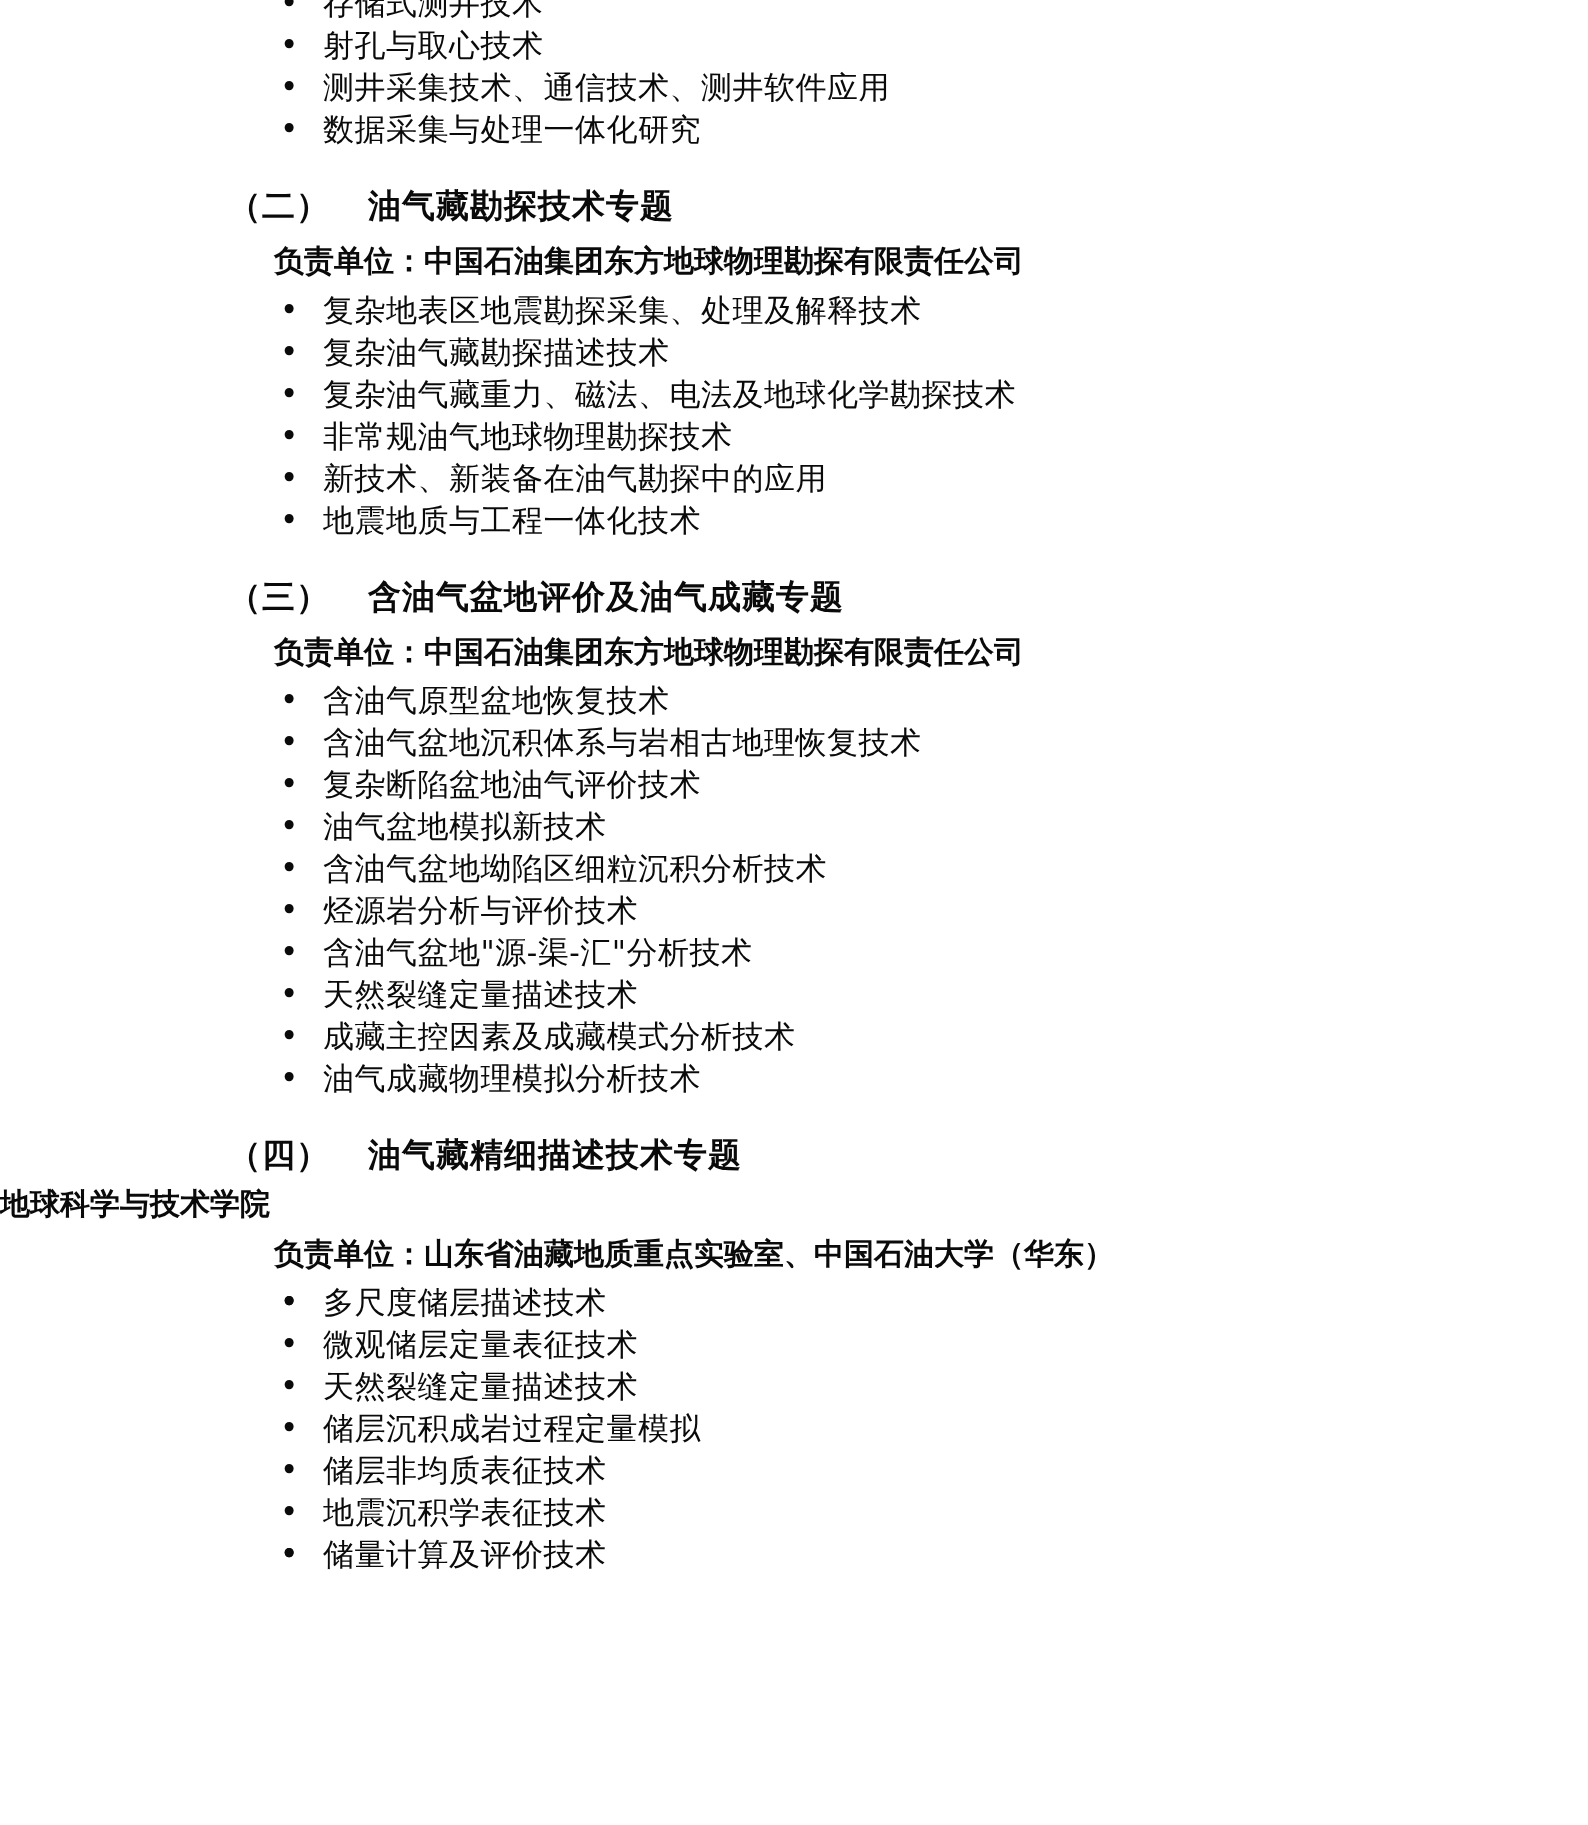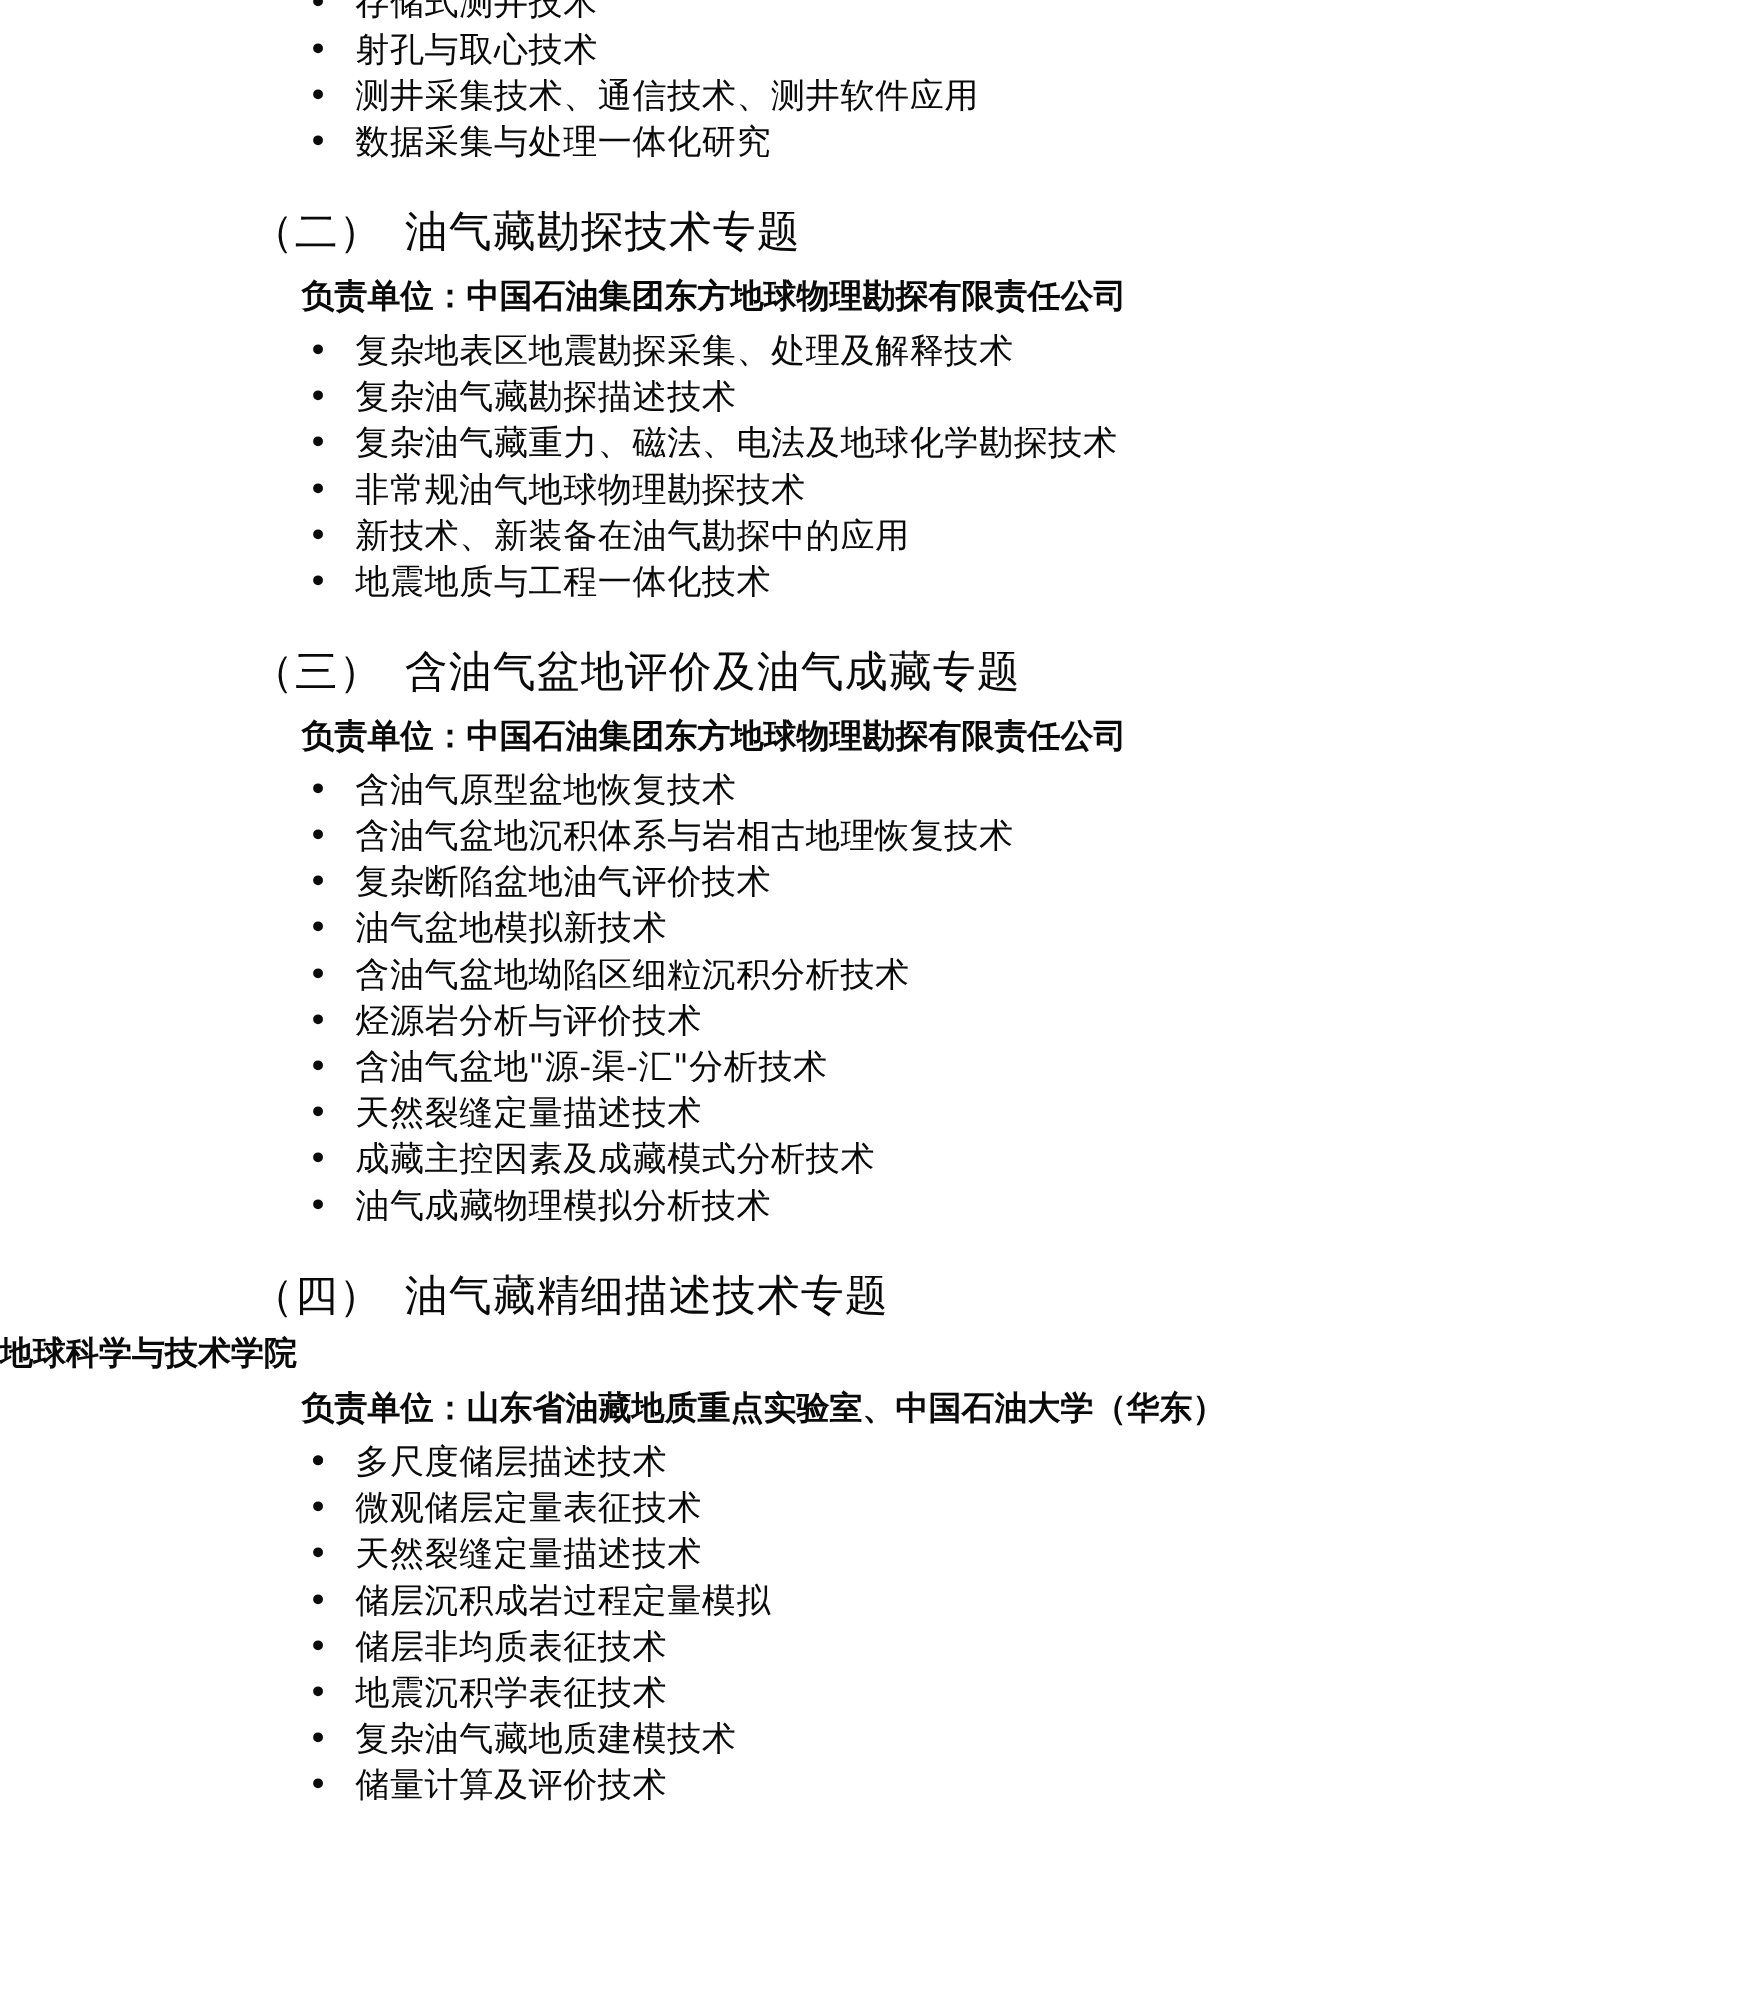--- a/index.html
+++ b/index.html
@@ -24,22 +24,22 @@
   .content {
     position: absolute;
     left: 228px;
     top: -18px;
     width: 1180px;
   }
 
   
   .section-heading {
     font-family: "DejaVu Sans", "Liberation Sans", sans-serif;
-    font-weight: normal;
-    font-size: 39px;
+    font-weight: bold;
+    font-size: 33px;
     letter-spacing: 1px;
     margin: 34px 0 10px 0;
     white-space: nowrap;
   }
   .section-heading .num {
     display: inline-block;
     min-width: 140px;
   }
   .section-heading .title {
     display: inline-block;
@@ -139,18 +139,18 @@
       <span>负责单位：</span><span>山东省油藏地质重点实验室、中国石油大学（华东）</span>
     </div>
     <ul class="bullets">
       <li><span class="dot">•</span></li>
       <li><span class="dot">•</span><span class="txt">多尺度储层描述技术</span></li>
       <li><span class="dot">•</span><span class="txt">微观储层定量表征技术</span></li>
       <li><span class="dot">•</span><span class="txt">天然裂缝定量描述技术</span></li>
       <li><span class="dot">•</span><span class="txt">储层沉积成岩过程定量模拟</span></li>
       <li><span class="dot">•</span><span class="txt">储层非均质表征技术</span></li>
       <li><span class="dot">•</span><span class="txt">地震沉积学表征技术</span></li>
-      <li><span class="dot">•</span><span class="txt">复杂油气藏地质建模技术</span></li>
+      <li><span class="dot">•</span></li>
       <li><span class="dot">•</span><span class="txt">储量计算及评价技术</span></li>
     </ul>
 
   </div>
 </div>
 
 </body></html>

